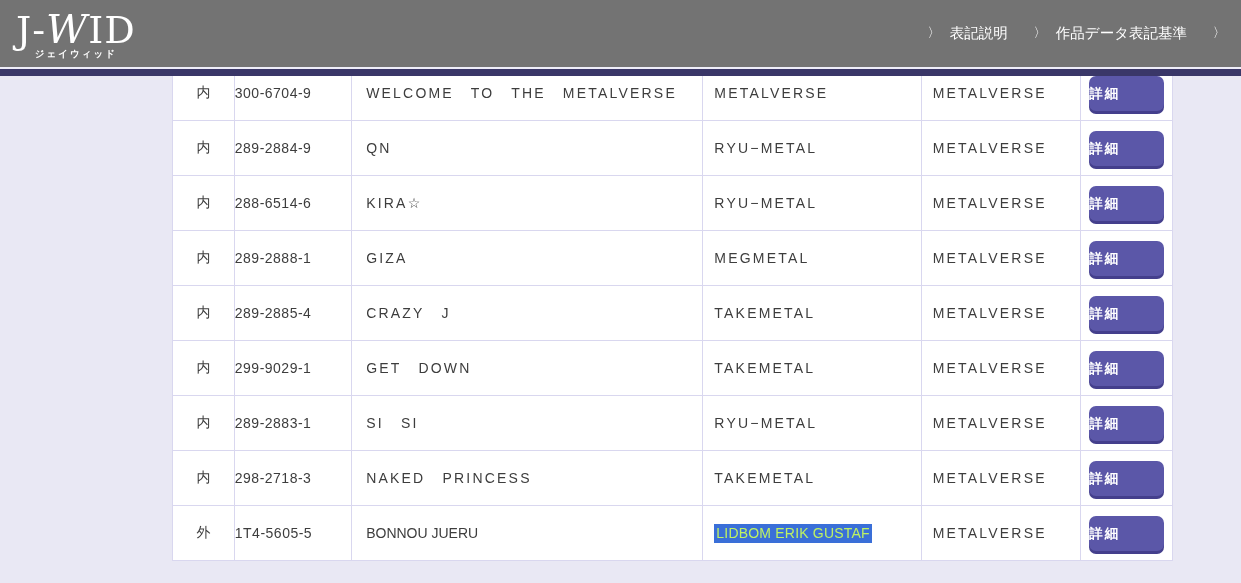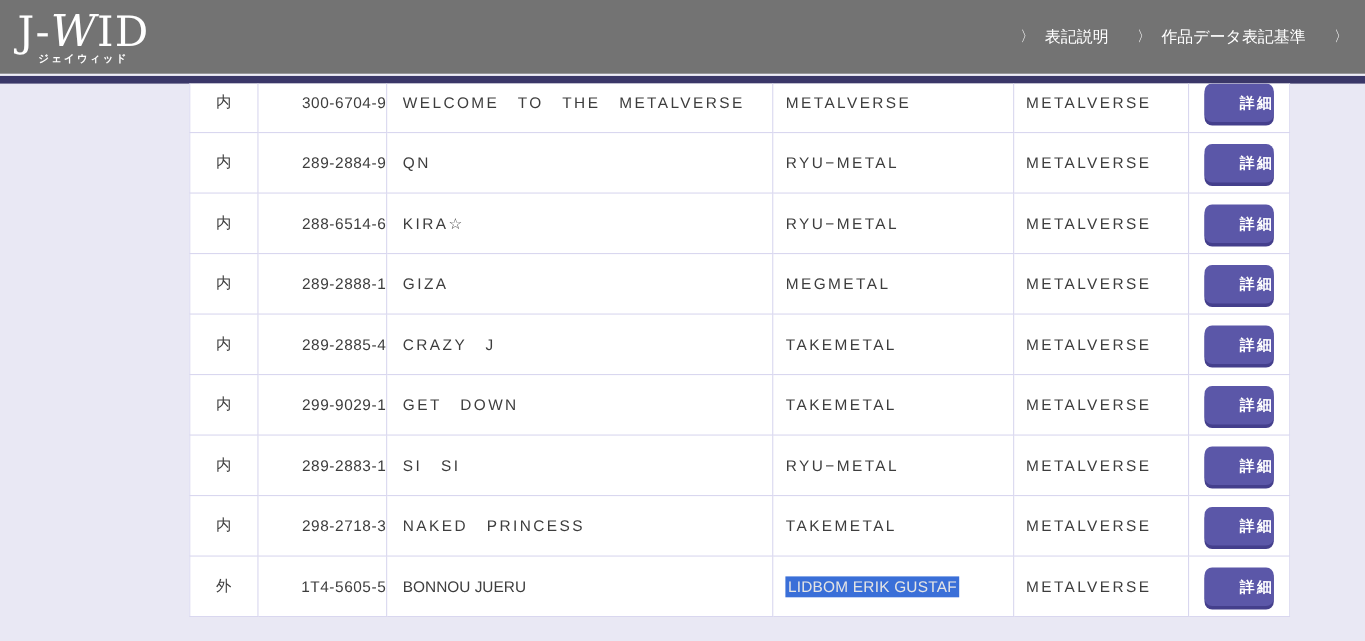--- a/index.html
+++ b/index.html
@@ -98,51 +98,51 @@
   table.works td {
     border: 1px solid #d9d7ef;
     height: 55px;
     vertical-align: middle;
     color: #3d3d3d;
     font-size: 14px;
     overflow: hidden;
     white-space: nowrap;
   }
   td.col-scope  { width: 60px;  text-align: center; }
-  td.col-code   { width: 114px; text-align: right; letter-spacing: 0.5px; font-size: 13.5px; margin-left: 32px; }
+  td.col-code   { width: 114px; text-align: left; letter-spacing: 0.5px; font-size: 13.5px; margin-left: 32px; }
   td.col-title  { width: 341px; padding-left: 14px; }
   td.col-comp   { width: 212px; padding-left: 11px; }
   td.col-artist { width: 155px; padding-left: 11px; }
   td.col-btn    { width: 89px;  text-align: center; }
 
   .fw {
     font-size: 13.5px;
     letter-spacing: 2.2px;
     word-spacing: 11px;
   }
   .hw { font-size: 14.5px; letter-spacing: 0; }
 
   .selected-text {
     background: #3a6fd8;
-    color: #e5e5e5;
+    color: #bef264;
     padding: 1px 2px 2px 2px;
     letter-spacing: 0.2px;
   }
 
   .detail-btn {
     display: inline-block;
-    width: 63px;
+    width: 75px;
     height: 35px;
     line-height: 35px;
     background: #5b57a8;
     color: #ffffff;
     font-weight: bold;
     font-size: 13.5px;
     letter-spacing: 2px;
-    text-align: right;
+    text-align: left;
     border: none;
     border-radius: 7px;
     box-shadow: 0 3px 0 #443f8c;
     cursor: pointer;
     font-family: "Liberation Sans", sans-serif;
   }
 </style>
 </head>
 <body>
 

